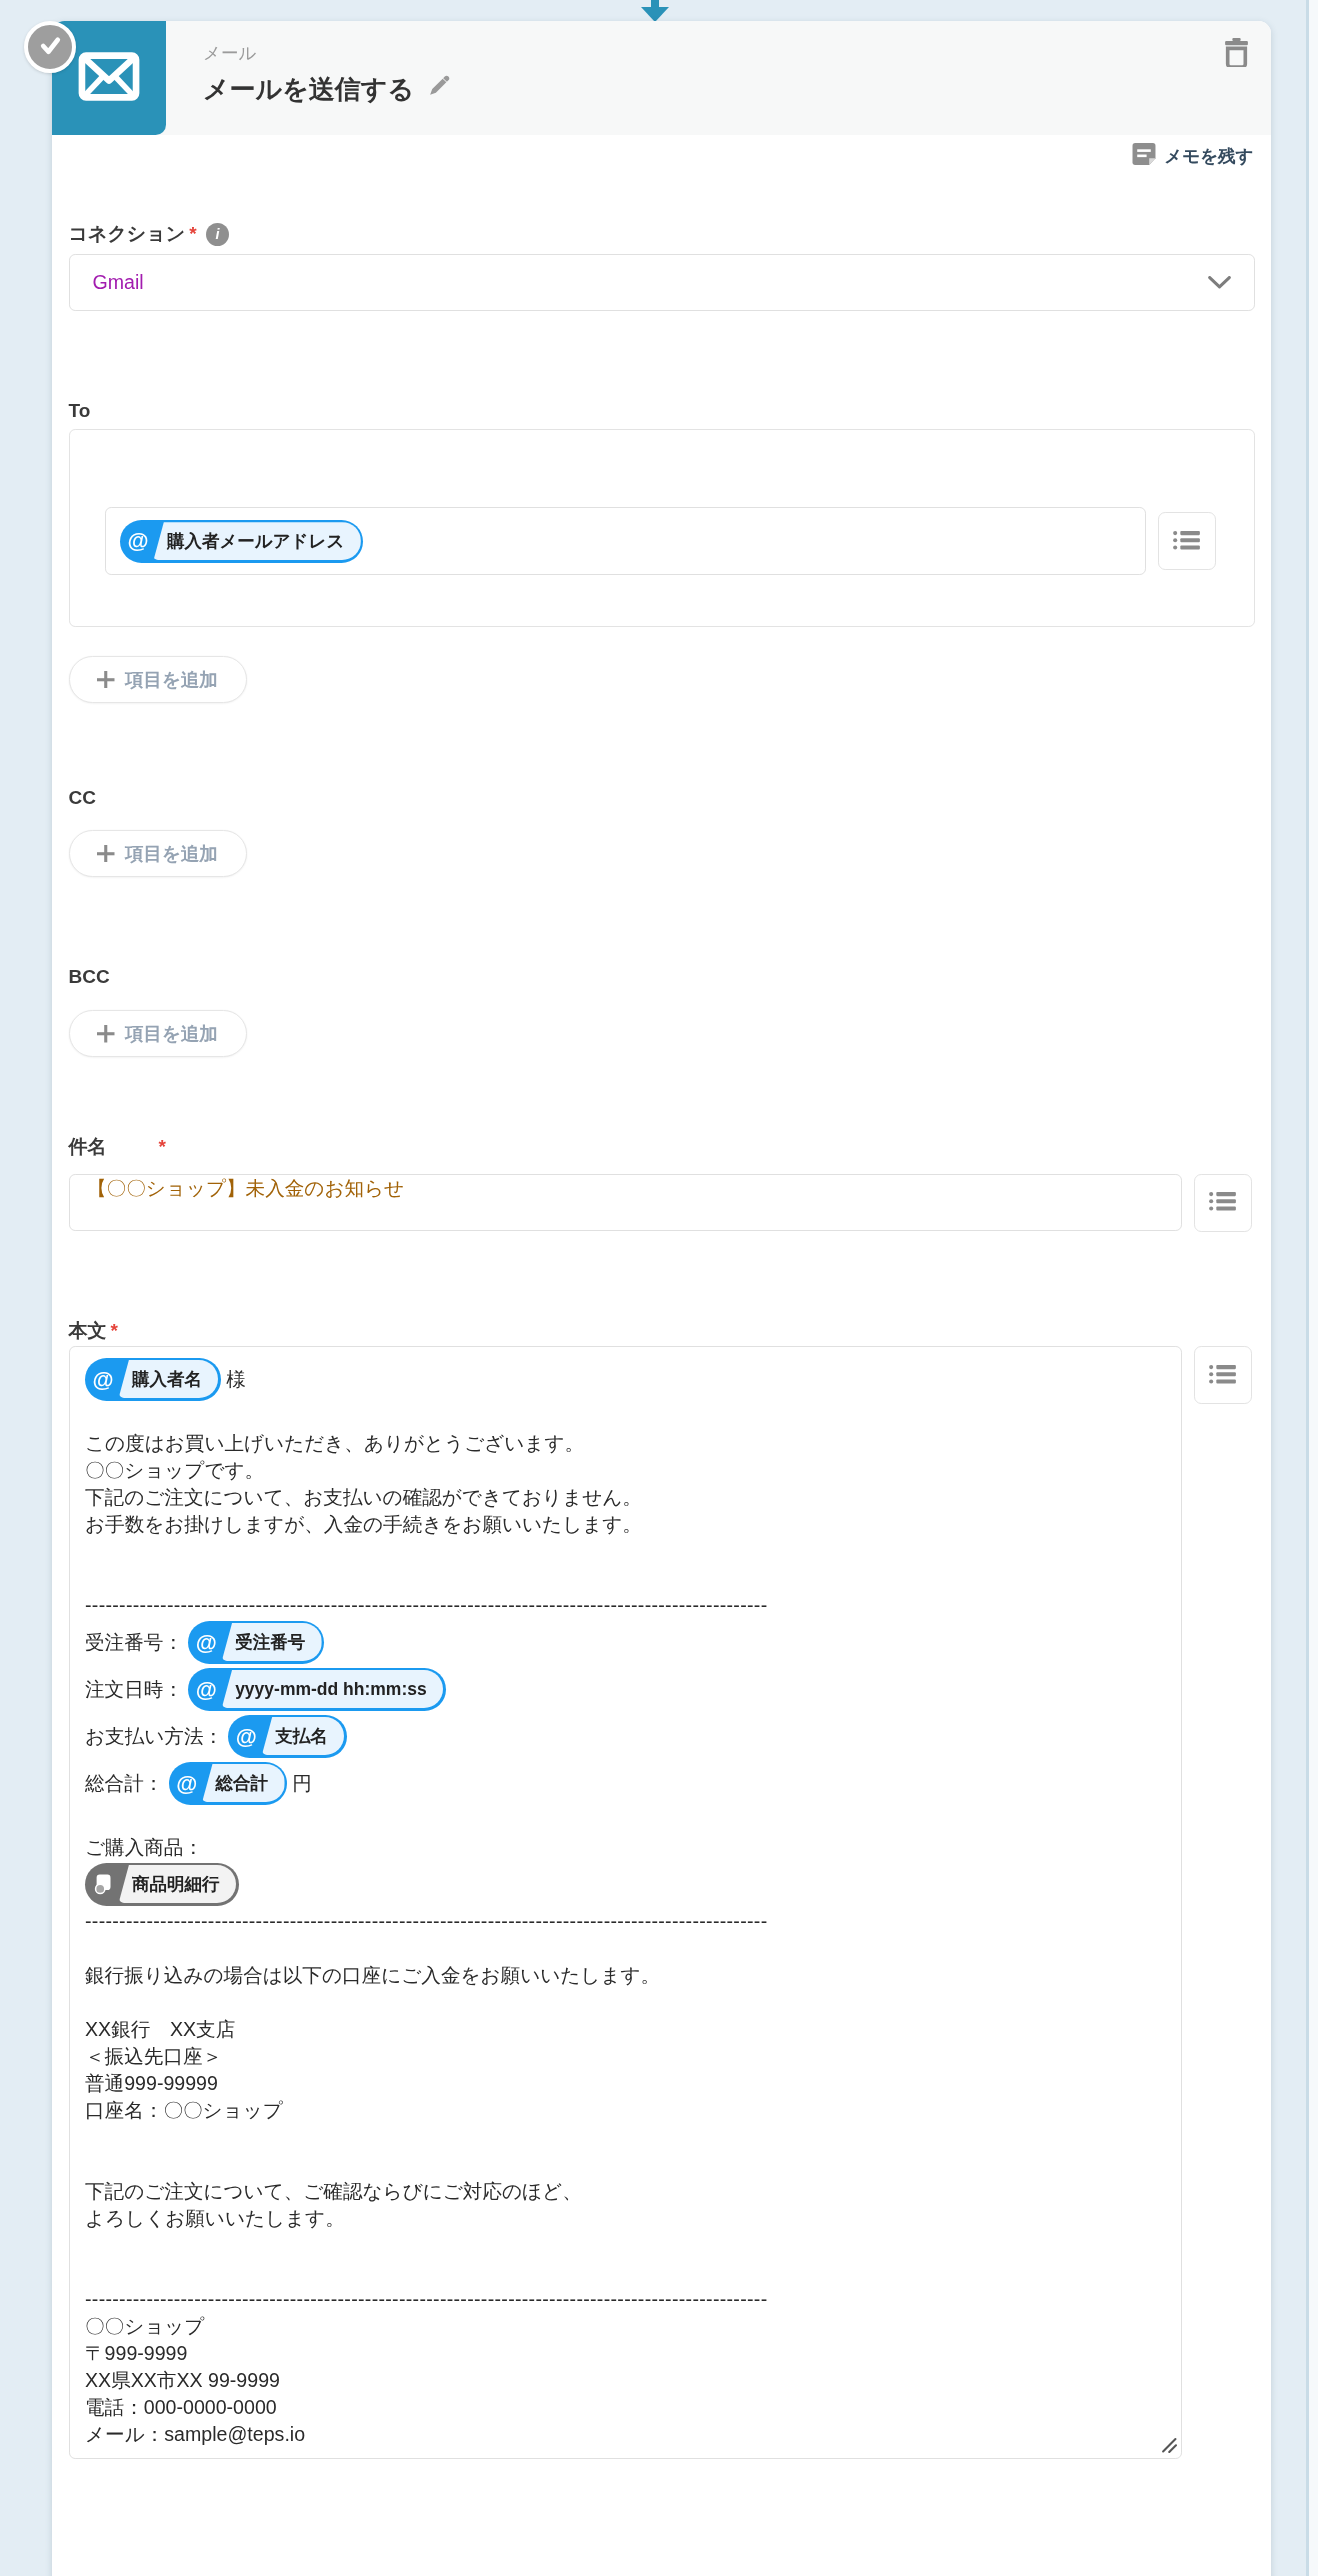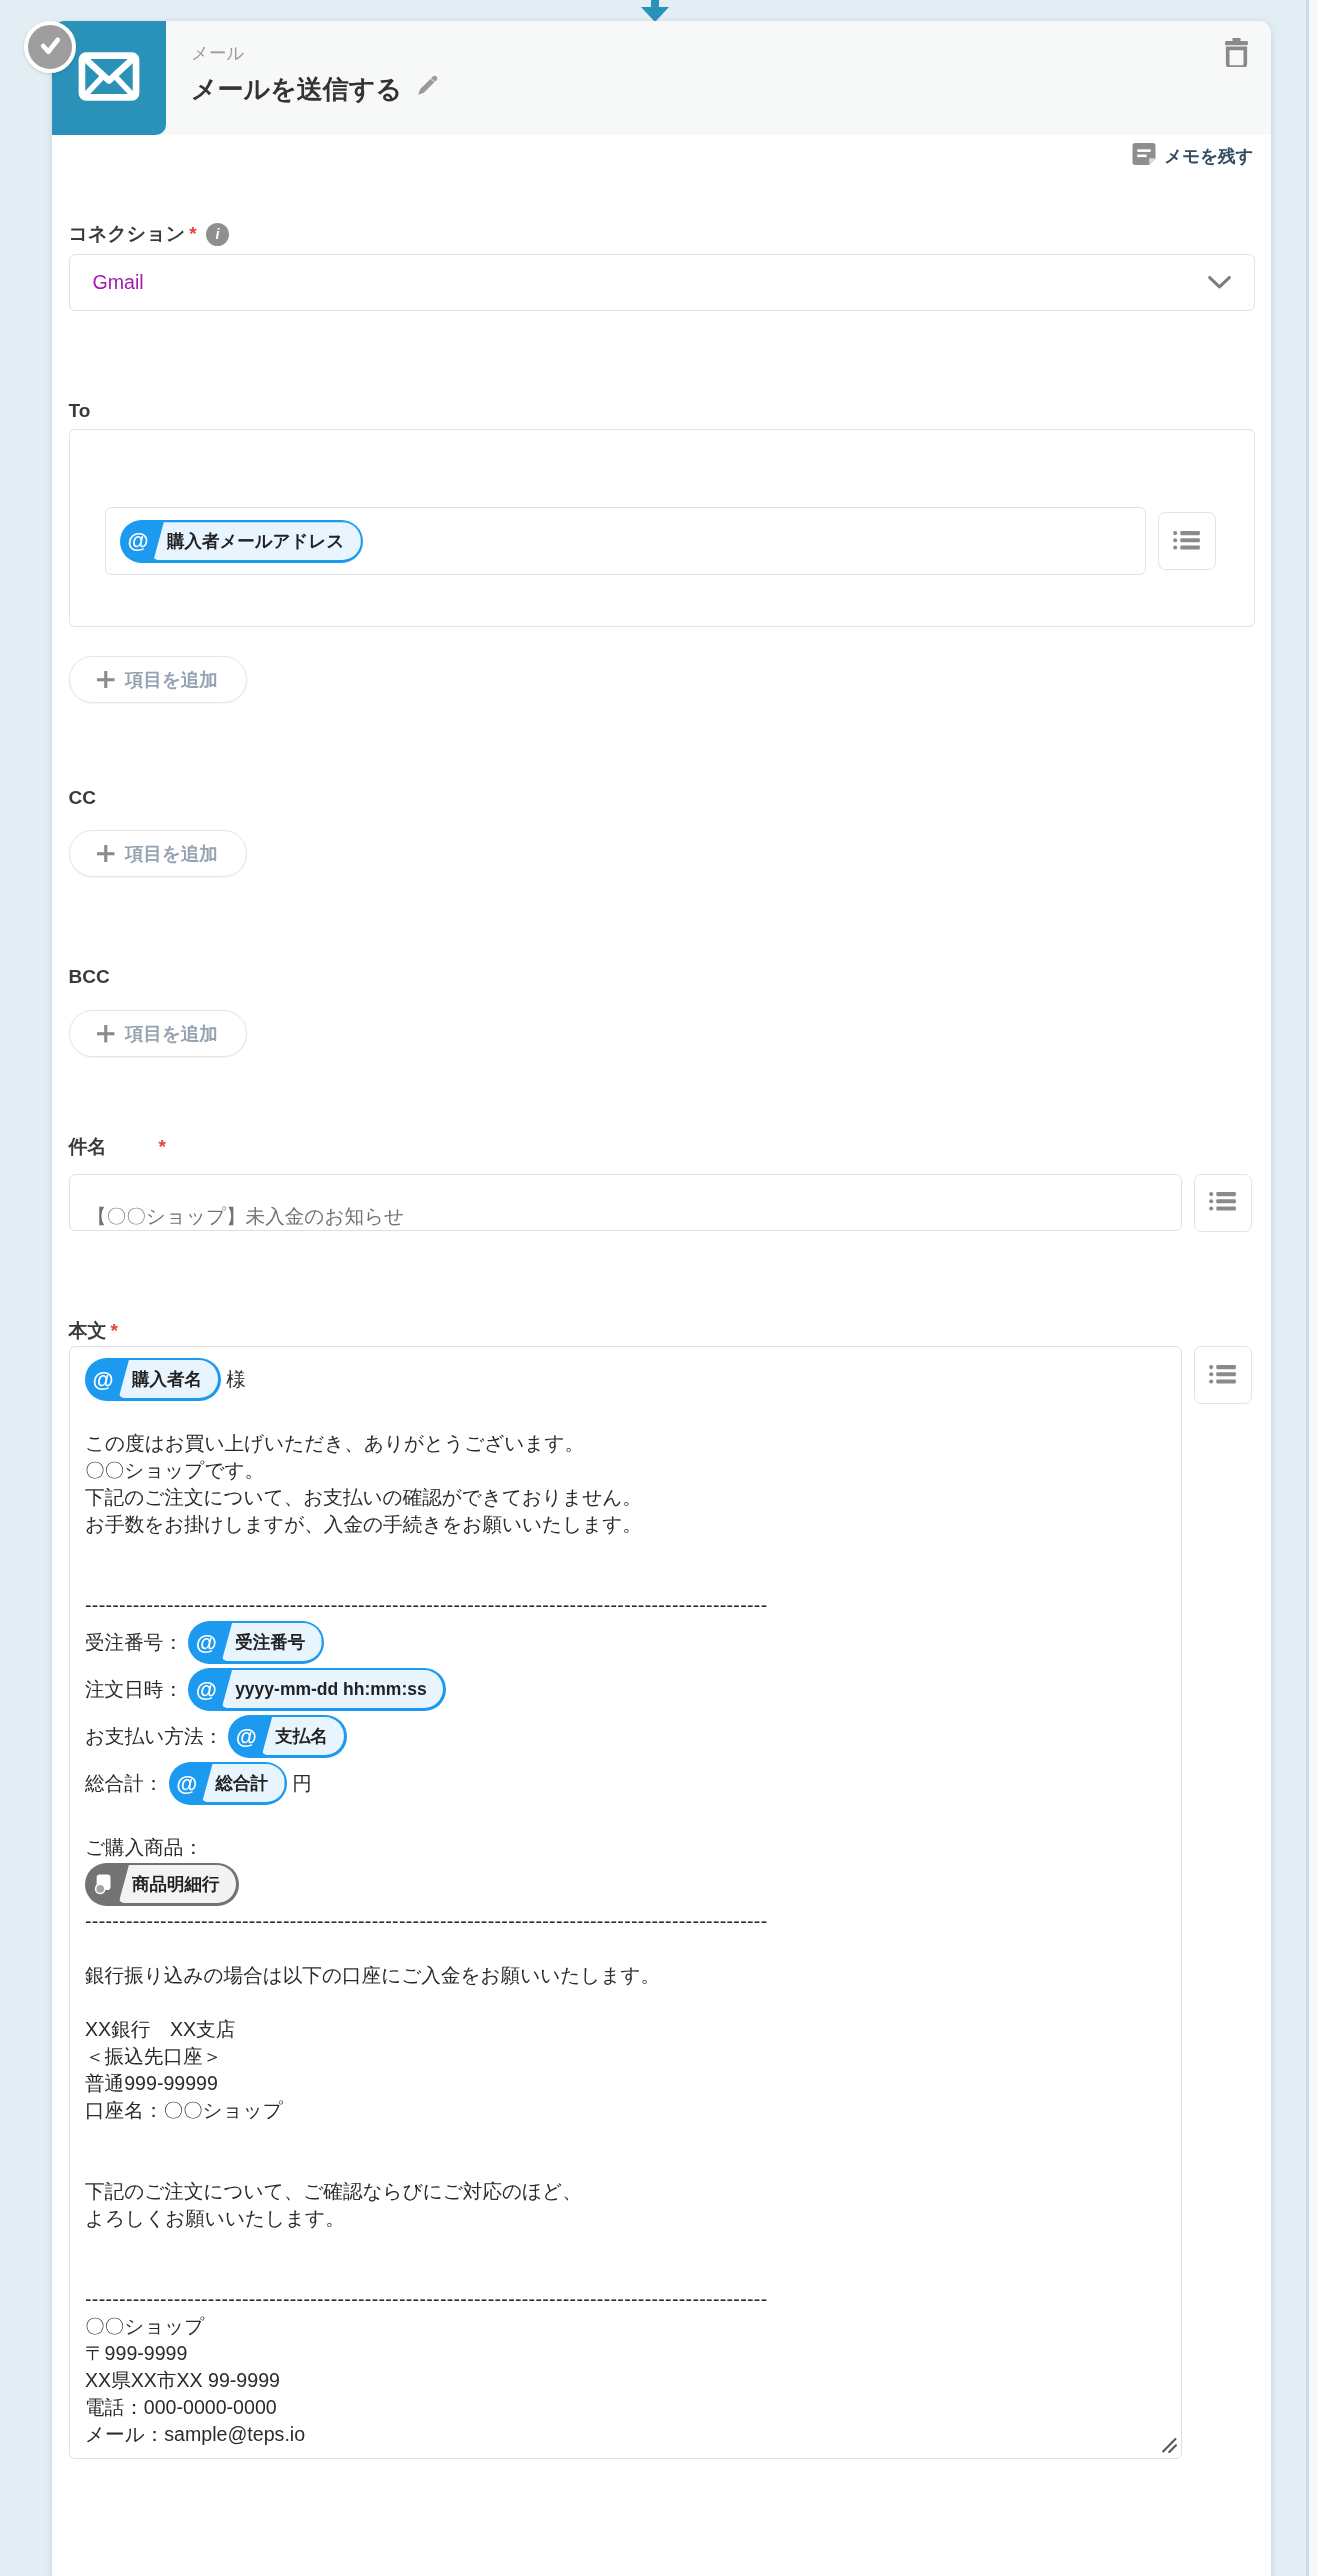--- a/index.html
+++ b/index.html
@@ -10,21 +10,21 @@
   
   .arrow-shaft{position:absolute;left:651px;top:0;width:8.2px;height:8.2px;background:#2a92b8;}
   .arrow-head{position:absolute;left:641px;top:7.2px;width:0;height:0;
               border-left:14px solid transparent;border-right:14px solid transparent;border-top:15.5px solid #2a92b8;}
   
   .card{position:absolute;left:52px;top:20.6px;width:1219px;height:2577px;background:#fff;border-radius:12.4px;
         box-shadow:0 2.1px 7.2px rgba(40,70,95,.18);}
   .hdr{position:relative;height:114px;background:#f7f8f8;border-radius:12.4px 12.4px 0 0;}
   .appicon{position:absolute;left:0;top:0;width:114px;height:114px;background:#2a92b8;
            border-radius:12.4px 0 10.3px 0;display:flex;align-items:center;justify-content:center;}
-  .hmeta{position:absolute;left:139px;top:20.6px;}
+  .hmeta{position:absolute;left:151px;top:20.6px;}
   .htype{font-size:17.5px;color:#9b9b9b;}
   .htitle{margin-top:7.2px;font-size:26px;font-weight:bold;color:#333;display:flex;align-items:center;gap:13.4px;}
   .trash{position:absolute;right:18.5px;top:16.5px;width:33px;height:33px;display:flex;align-items:center;justify-content:center;cursor:pointer;}
   .badge{position:absolute;left:-28px;top:0px;width:52px;height:52px;border-radius:50%;background:#9e9e9e;
          border:4.1px solid #fff;box-sizing:border-box;display:flex;align-items:center;justify-content:center;z-index:5;
          box-shadow:0 1px 3.1px rgba(0,0,0,.15);}
   .memo-row{display:flex;justify-content:flex-end;align-items:center;gap:8.2px;padding-right:17.5px;margin-top:8.2px;height:27px;}
   .memo-row span{font-size:17.5px;color:#344a5e;font-weight:bold;}
   .content{padding:0 16.5px;}
   .flabel{font-size:19px;font-weight:bold;color:#3a3a3a;display:flex;align-items:center;height:25px;}
@@ -36,22 +36,22 @@
   .tobox{margin-top:5.2px;height:198px;border:1px solid #e3e3e3;border-radius:6.2px;box-sizing:border-box;}
   .torow{display:flex;align-items:center;margin:77px 0 0 35px;}
   .toinput{width:1041px;height:68px;border:1px solid #e0e0e0;border-radius:6.2px;display:flex;align-items:center;
            padding-left:14.4px;box-sizing:border-box;background:#fff;}
   .sqbtn{width:58px;height:58px;border:1px solid #e3e3e3;border-radius:7.2px;background:#fff;display:flex;
          align-items:center;justify-content:center;margin-left:12.4px;box-sizing:border-box;cursor:pointer;}
   .addbtn{width:178px;height:47px;border:1px solid #e6e6e6;border-radius:24px;background:#fff;display:flex;
           align-items:center;justify-content:center;gap:10.3px;box-sizing:border-box;box-shadow:0 0.5px 2.1px rgba(0,0,0,.07);cursor:pointer;}
   .addbtn span{font-size:18.5px;font-weight:bold;color:#95a3b3;}
   .inrow{display:flex;align-items:flex-start;margin-top:14.4px;}
-  .textinput{width:1113px;height:57px;border:1px solid #e0e0e0;border-radius:6.2px;display:flex;align-items:flex-end;
-             padding:0 17.5px;font-size:19.6px;color:#737373;background:#fff;box-sizing:border-box;}
+  .textinput{width:1113px;height:57px;border:1px solid #e0e0e0;border-radius:6.2px;display:flex;align-items:flex-start;
+             padding:0 17.5px;font-size:19.6px;color:#a16207;background:#fff;box-sizing:border-box;}
   .bodybox{position:relative;width:1113px;height:1113px;border:1px solid #e0e0e0;border-radius:6.2px;background:#fff;
            box-sizing:border-box;padding:8.2px 15.5px;overflow:hidden;}
   .brow{min-height:27px;line-height:27px;font-size:19.6px;color:#2a2a2a;white-space:pre;}
   .brow.divider{letter-spacing:0.3px;}
   .brow.pillrow{height:47px;display:flex;align-items:center;gap:5.2px;white-space:pre;}
   .pill{display:inline-flex;align-items:center;background:#1b9af0;border-radius:25px;padding:2.6px;height:43px;box-sizing:border-box;cursor:pointer;}
   .pill .pic{width:31px;height:38px;display:flex;align-items:center;justify-content:center;color:#fff;font-weight:bold;font-size:21.6px;}
   .pill .plbl{background:#e8f4fe;height:38px;display:flex;align-items:center;padding:0 16.5px 0 13.4px;font-size:17.5px;
               font-weight:bold;color:#222;border-radius:5.2px 19.6px 19.6px 5.2px;clip-path:polygon(10.3px 0,100% 0,100% 100%,0 100%);}
   .pill.gray{background:#737373;}

